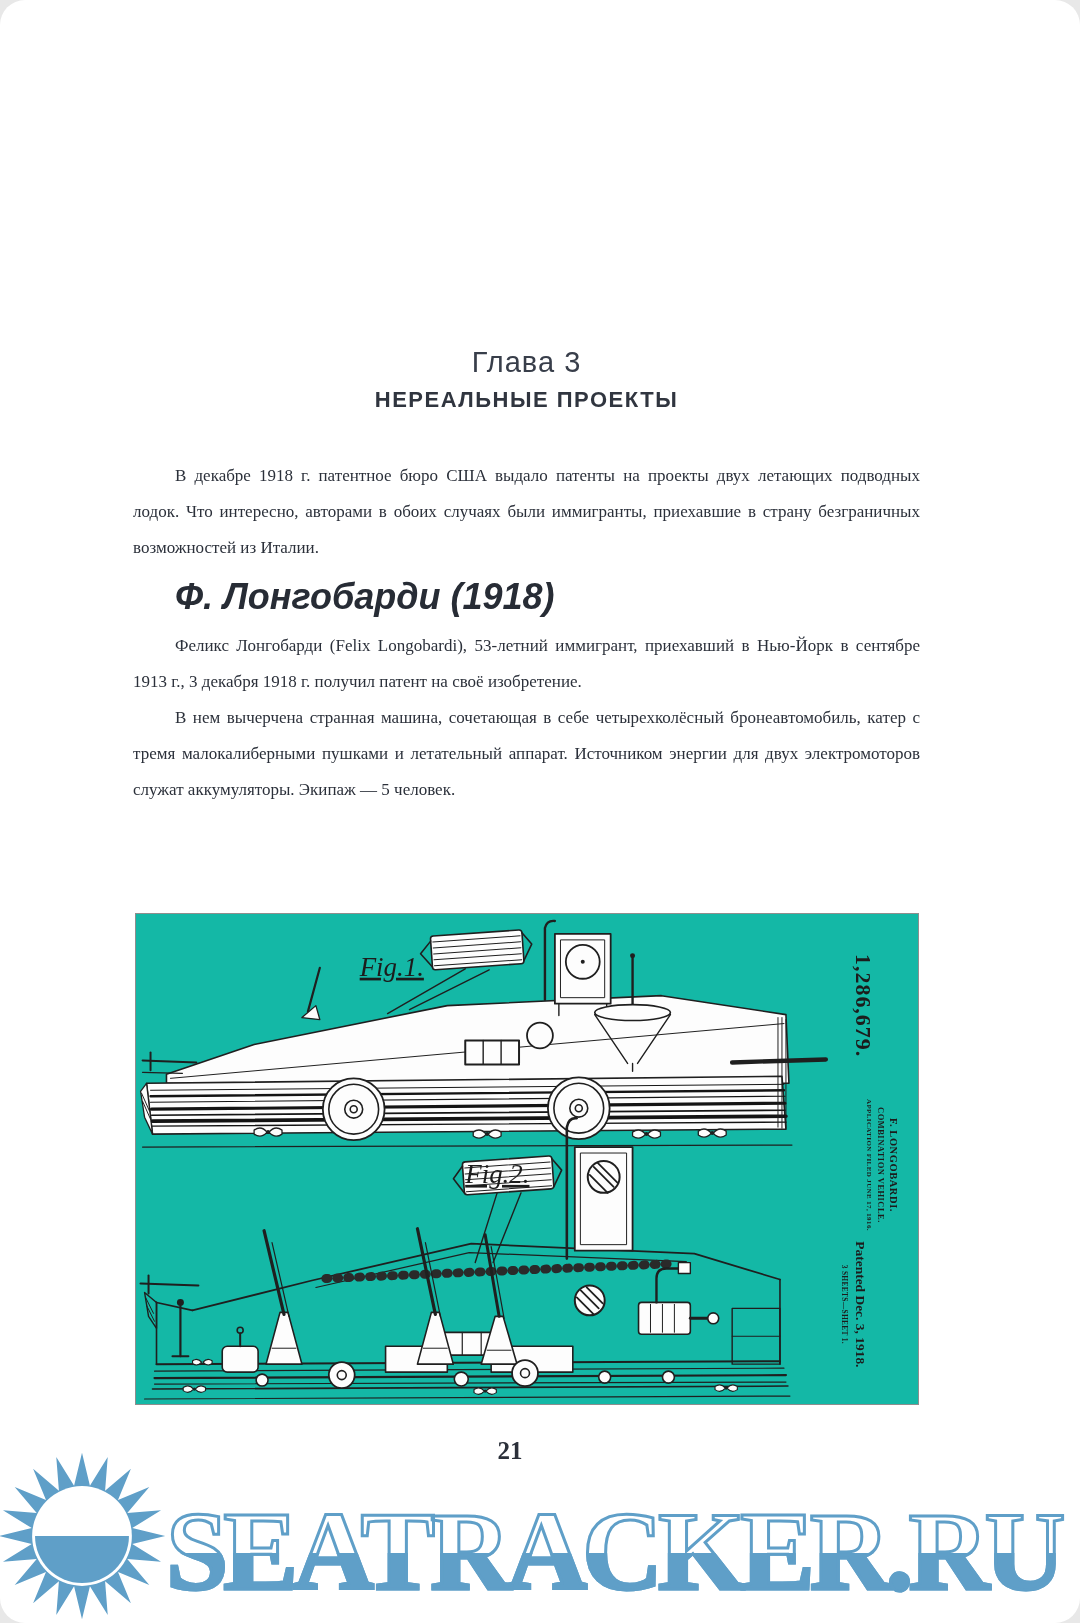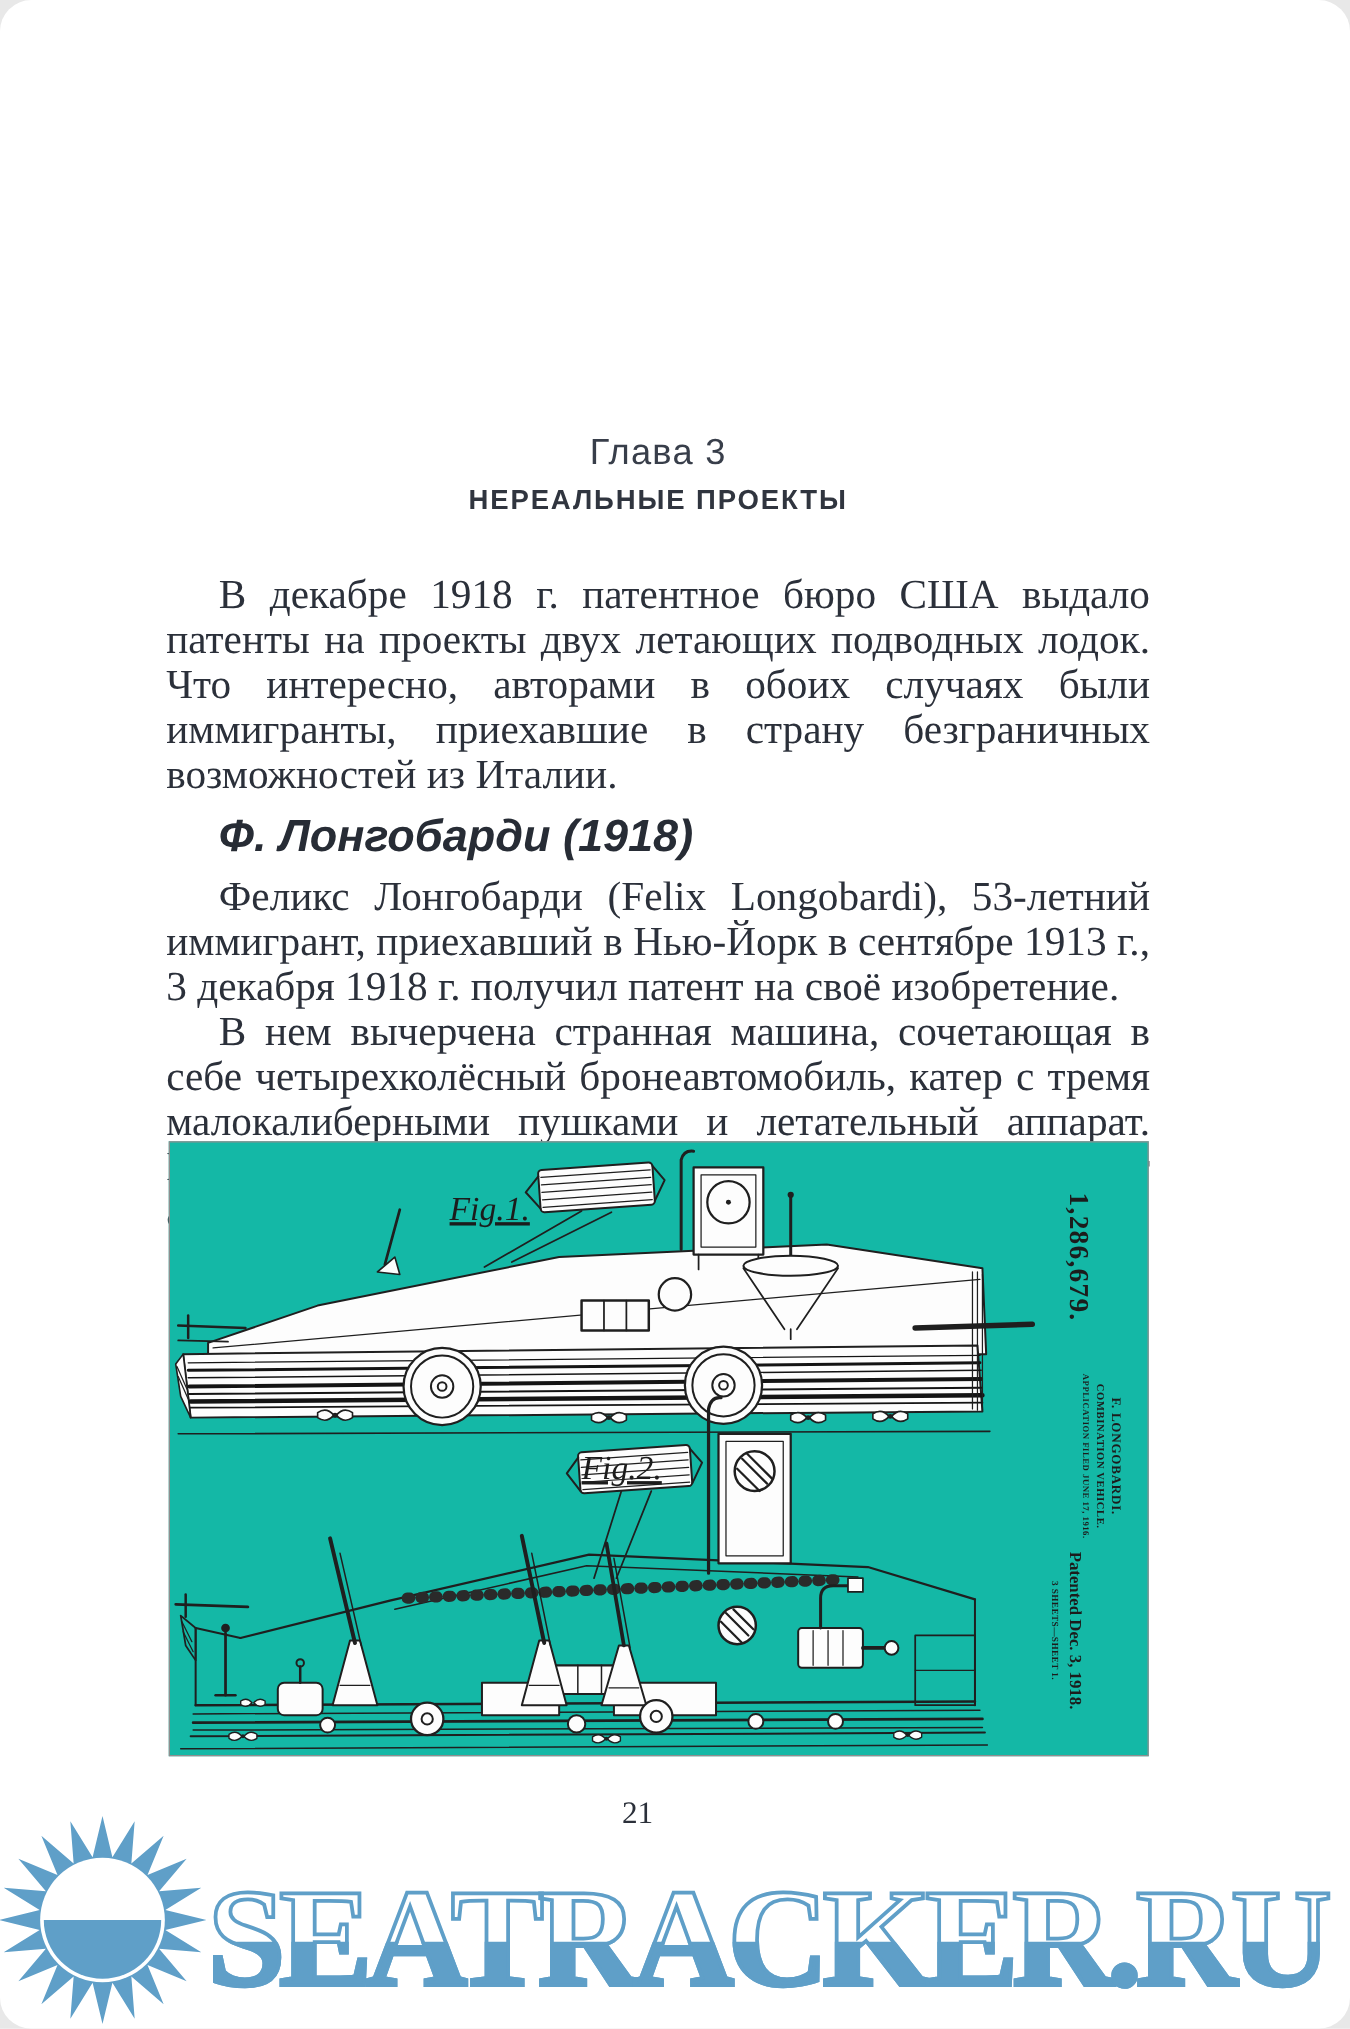--- a/index.html
+++ b/index.html
@@ -16,21 +16,21 @@
     text-align:center; font-family:"Liberation Sans", sans-serif;
     font-size:29px; font-weight:400; color:#383e4a; letter-spacing:1px;
   }
   .chapter-title {
     text-align:center; font-family:"Liberation Sans", sans-serif;
     font-size:22px; font-weight:700; color:#30353f; letter-spacing:1.5px;
     margin-top:8px;
   }
   .body-par {
     font-family:"Liberation Serif", serif;
-    font-size:33px; line-height:36px; text-align:justify;
+    font-size:17px; line-height:36px; text-align:justify;
     text-indent:42px; color:#2b303a;
   }
   .par-intro { margin-top:45px; }
   .sec-heading {
     font-family:"Liberation Sans", sans-serif; font-style:italic;
     font-weight:700; font-size:36px; color:#272c35;
     margin:10px 0 0 42px;
   }
   .par-after-heading { margin-top:10px; }
   .figure-box {
@@ -46,21 +46,21 @@
     font-family:"Liberation Serif", serif; font-weight:bold;
     font-size:22px; fill:#1c1c1c; letter-spacing:1px;
   }
   .pat-head1 { font-family:"Liberation Serif", serif; font-weight:bold; font-size:10.5px; fill:#1c1c1c; letter-spacing:0.6px;}
   .pat-head2 { font-family:"Liberation Serif", serif; font-weight:bold; font-size:8.5px; fill:#1c1c1c; letter-spacing:0.5px;}
   .pat-head3 { font-family:"Liberation Serif", serif; font-weight:bold; font-size:7px; fill:#1c1c1c; letter-spacing:0.4px;}
   .pat-date  { font-family:"Liberation Serif", serif; font-weight:bold; font-size:13.5px; fill:#1c1c1c; }
   .pat-sheet { font-family:"Liberation Serif", serif; font-weight:bold; font-size:7.5px; fill:#1c1c1c; letter-spacing:0.3px;}
   .page-number {
     position:absolute; left:0; top:1437px; width:1020px; text-align:center;
-    font-family:"Liberation Serif", serif; font-size:25px; color:#2b303a;
+    font-family:"Liberation Serif", serif; font-size:25px; color:#2b303a;font-weight:bold;
   }
   .watermark {
     position:absolute; left:0; top:1450px; width:1080px; height:173px;
     pointer-events:none;
   }
   .wm-sun { position:absolute; left:-8px; top:-4px; }
   .wm-text {
     position:absolute; left:166px; top:45px; line-height:1; white-space:nowrap;
     font-family:"Liberation Serif", serif; font-weight:bold;
     font-size:112px; letter-spacing:-5px; color:#5f9fc8;

